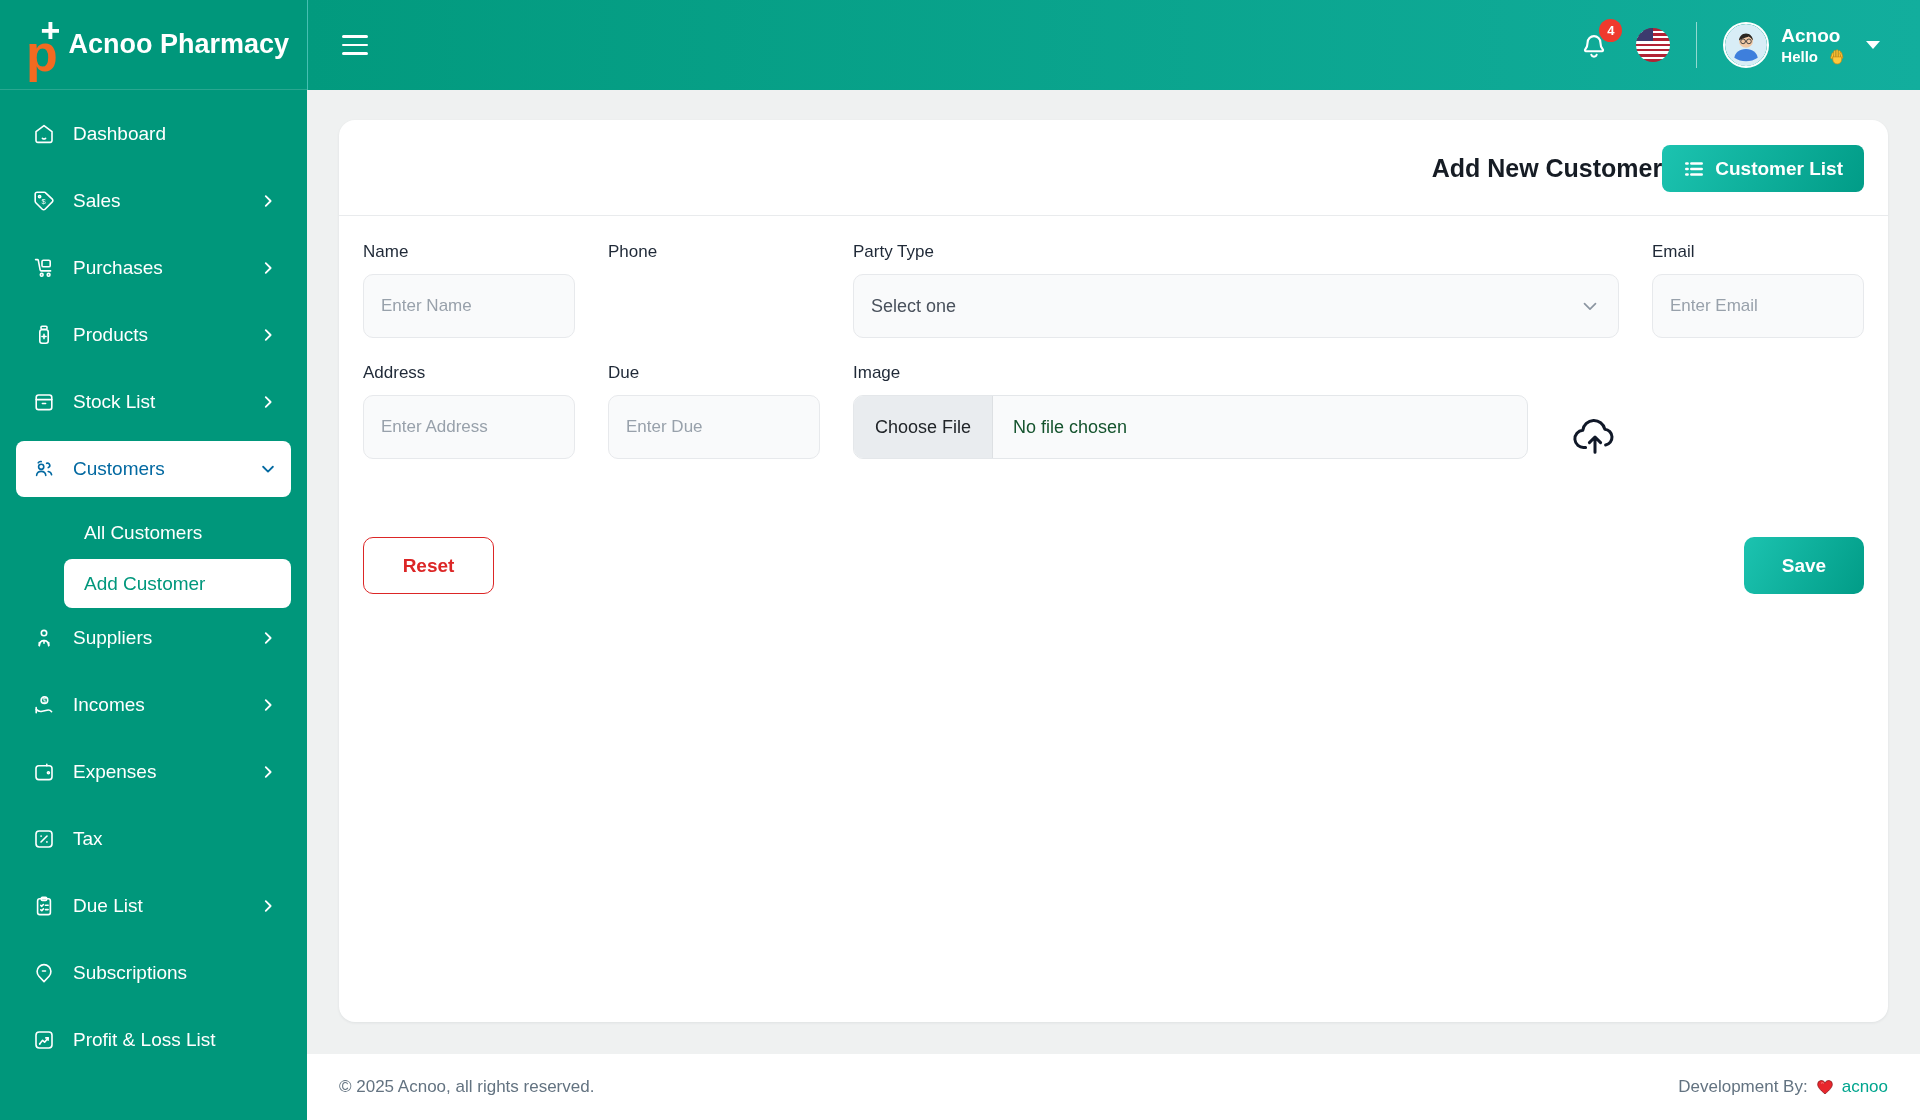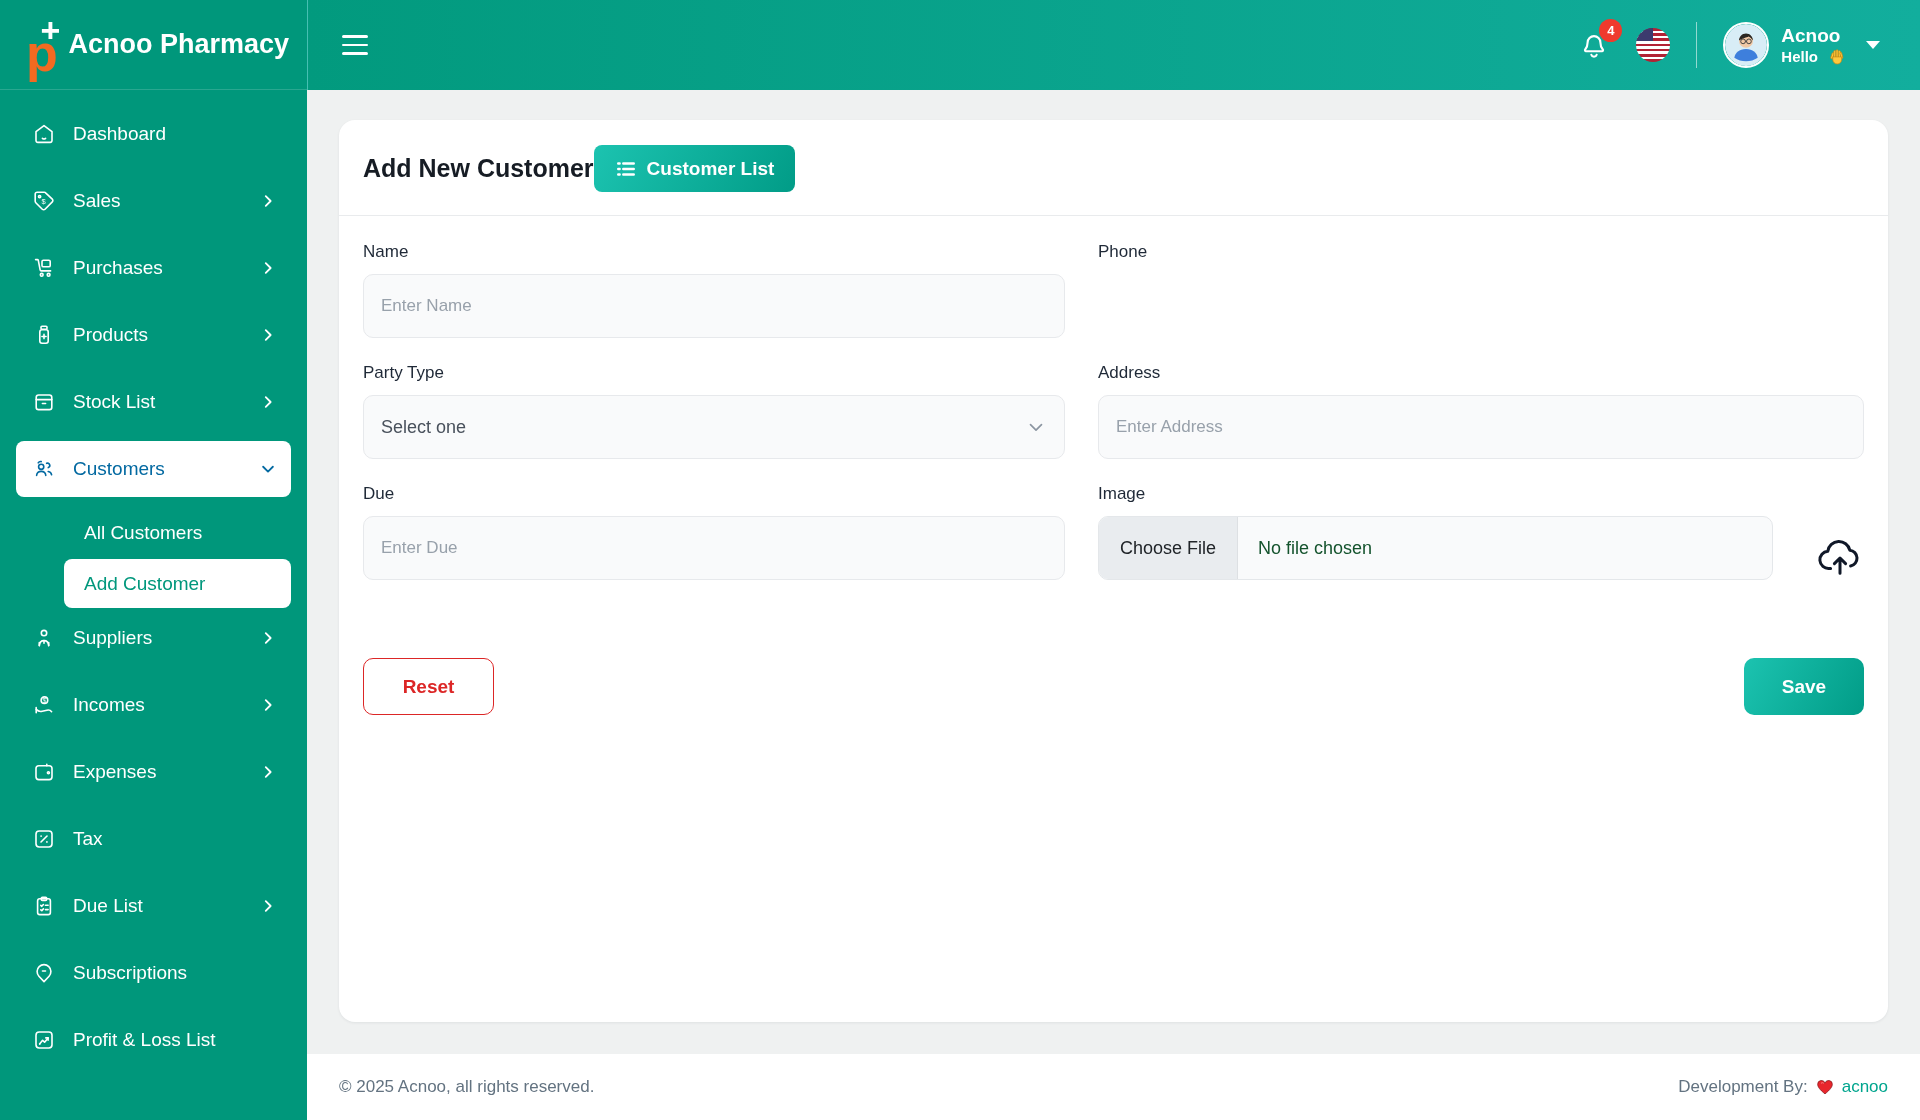--- a/index.html
+++ b/index.html
@@ -77,33 +77,33 @@
   .caret { width:0; height:0; border-left:7px solid transparent; border-right:7px solid transparent; border-top:8px solid #fff; margin-left:8px; }
 
   
   .main { flex:1; background:#EFF1F1; padding:30px 32px 32px; display:flex; flex-direction:column; min-height:0; }
   .card {
     background:#fff; border-radius:16px; flex:1;
     box-shadow:0 1px 3px rgba(16,24,40,.07);
     display:flex; flex-direction:column; overflow:hidden;
   }
   .card-head {
-    display:flex; align-items:center; justify-content:flex-start;
+    display:flex; align-items:center; justify-content:flex-end;
     padding:25px 24px 23px; border-bottom:1px solid #E9EBED;
   }
   .card-title { font-size:25px; font-weight:700; color:#161C24; }
   .btn-list {
     display:flex; align-items:center; gap:10px;
     background:linear-gradient(118deg,#1CC3B0 0%,#019C87 100%);
     color:#fff; font-size:19px; font-weight:700;
     height:47px; padding:0 21px; border:none; border-radius:8px; cursor:pointer;
     font-family:"Liberation Sans", sans-serif;
   }
   .card-body { padding:26px 24px; }
-  .grid { display:grid; grid-template-columns:1fr 1fr; column-gap:33px; row-gap:25px; }
+  .grid { display:grid; grid-template-columns:1fr 1fr 1fr 1fr; column-gap:33px; row-gap:25px; }
   .field label { display:block; font-size:17px; color:#1F2937; margin-bottom:12px; }
   .input {
     width:100%; height:64px; background:#F9FAFB;
     border:1px solid #E7E9EC; border-radius:10px;
     padding:0 17px; font-size:17px; color:#374151;
     font-family:"Liberation Sans", sans-serif; outline:none;
   }
   .input::placeholder { color:#98A1AB; }
   .select {
     width:100%; height:64px; background:#F9FAFB;
@@ -421,20 +421,24 @@
 
             <div class="field">
               <label>Party Type</label>
               <div class="select">
                 <span>Select one</span>
                 <svg width="22" height="22" viewBox="0 0 24 24" fill="none" stroke="#8B95A1" stroke-width="1.8" stroke-linecap="round" stroke-linejoin="round">
                     <path d="m6 9.5 6 6 6-6"></path>
                   </svg>
               </div>
             </div>
+            <div class="field">
+              <label>Email</label>
+              <input class="input" type="text" placeholder="Enter Email" style="">
+            </div>
 
             <div class="field">
               <label>Address</label>
               <input class="input" type="text" placeholder="Enter Address" style="">
             </div>
             <div class="field">
               <label>Due</label>
               <input class="input" type="text" placeholder="Enter Due" style="">
             </div>
 

